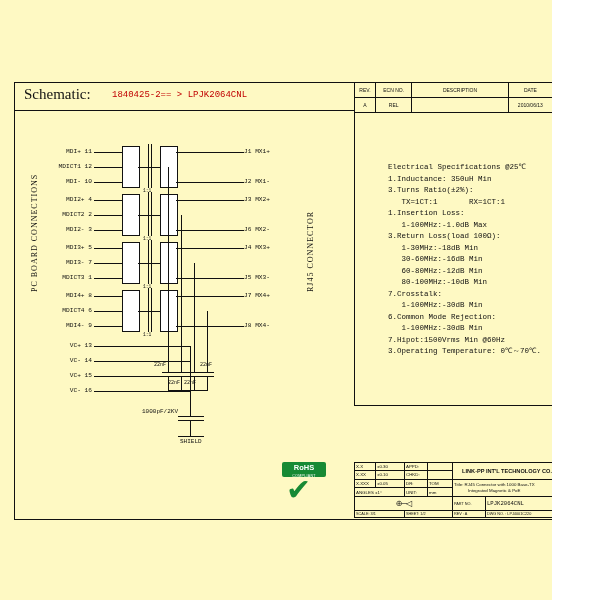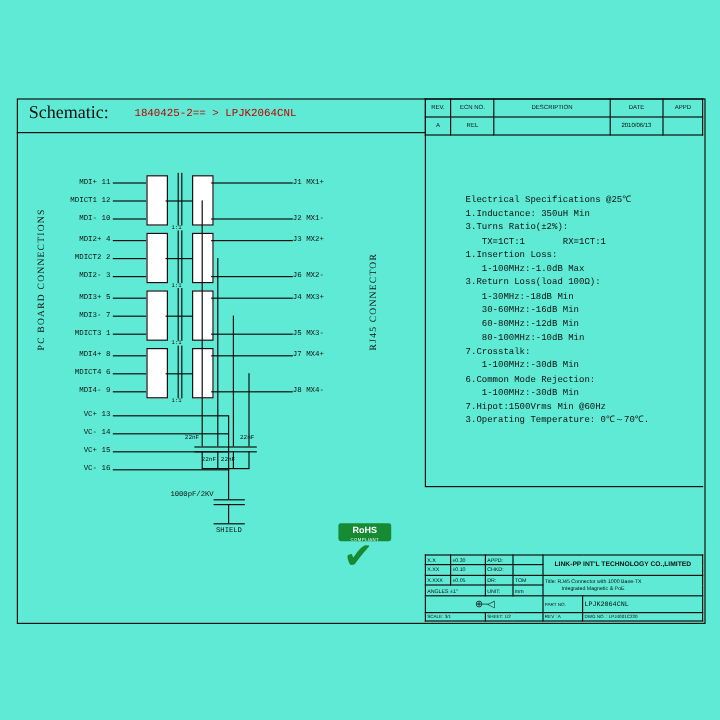--- a/index.html
+++ b/index.html
@@ -1,17 +1,17 @@
 <!DOCTYPE html>
 <html><head>
 <meta charset="utf-8">
 <style>
   html,body{margin:0;padding:0;background:#fff;}
   body{width:600px;height:600px;font-family:"Liberation Serif",serif;color:#111;}
-  #page{position:relative;width:600px;height:600px;overflow:hidden;background:#5eead4;}
+  #page{position:relative;width:552px;height:600px;overflow:hidden;background:#fef9c3;}
 
   
   .frame{position:absolute;left:14px;top:82px;width:572px;height:436px;border:1px solid #111;}
 
   
   .schem-box{position:absolute;left:14px;top:82px;width:340px;height:28px;border-right:1px solid #111;border-bottom:1px solid #111;}
   .schem-label{position:absolute;left:24px;top:86px;font-size:15px;font-family:"Liberation Serif",serif;}
   .schem-part{position:absolute;left:112px;top:90px;font-size:9px;color:#c00000;font-family:"Liberation Mono",monospace;letter-spacing:0px;}
 
   
@@ -42,21 +42,21 @@
   
   .ln-h{position:absolute;height:1px;background:#111;}
   .ln-v{position:absolute;width:1px;background:#111;}
   .box{position:absolute;border:1px solid #111;background:#fff;}
   .ratio{position:absolute;font-size:4.6px;font-family:"Liberation Mono",monospace;color:#111;}
   .capval{position:absolute;font-size:5px;font-family:"Liberation Mono",monospace;}
   .shieldtxt{position:absolute;font-size:6px;font-family:"Liberation Mono",monospace;}
   .hvcap{position:absolute;font-size:6px;font-family:"Liberation Mono",monospace;}
 
   
-  .rohs{position:absolute;left:282px;top:436px;width:44px;height:44px;}
+  .rohs{position:absolute;left:282px;top:462px;width:44px;height:44px;}
   .rohs .tag{position:absolute;left:0;top:0;width:44px;height:15px;background:#178a34;border-radius:2px;color:#fff;font-size:7.5px;text-align:center;font-family:"Liberation Sans",sans-serif;font-weight:bold;line-height:9px;padding-top:1px;box-sizing:border-box;}
   .rohs .tag small{display:block;font-size:3.6px;font-weight:normal;letter-spacing:.3px;}
   .rohs .check{position:absolute;left:4px;top:13px;font-size:30px;color:#178a34;line-height:30px;font-family:"DejaVu Sans",sans-serif;}
 
   
   .infoblk{position:absolute;left:354px;top:462px;width:232px;height:56px;}
   .infoblk table{border-collapse:collapse;width:232px;height:56px;font-size:4.4px;font-family:"Liberation Sans",sans-serif;}
   .infoblk td{border:1px solid #111;padding:0 1px;vertical-align:middle;}
   .company{font-size:5.6px;font-weight:bold;}
   .title-cell{font-size:4.4px;line-height:6px;}

